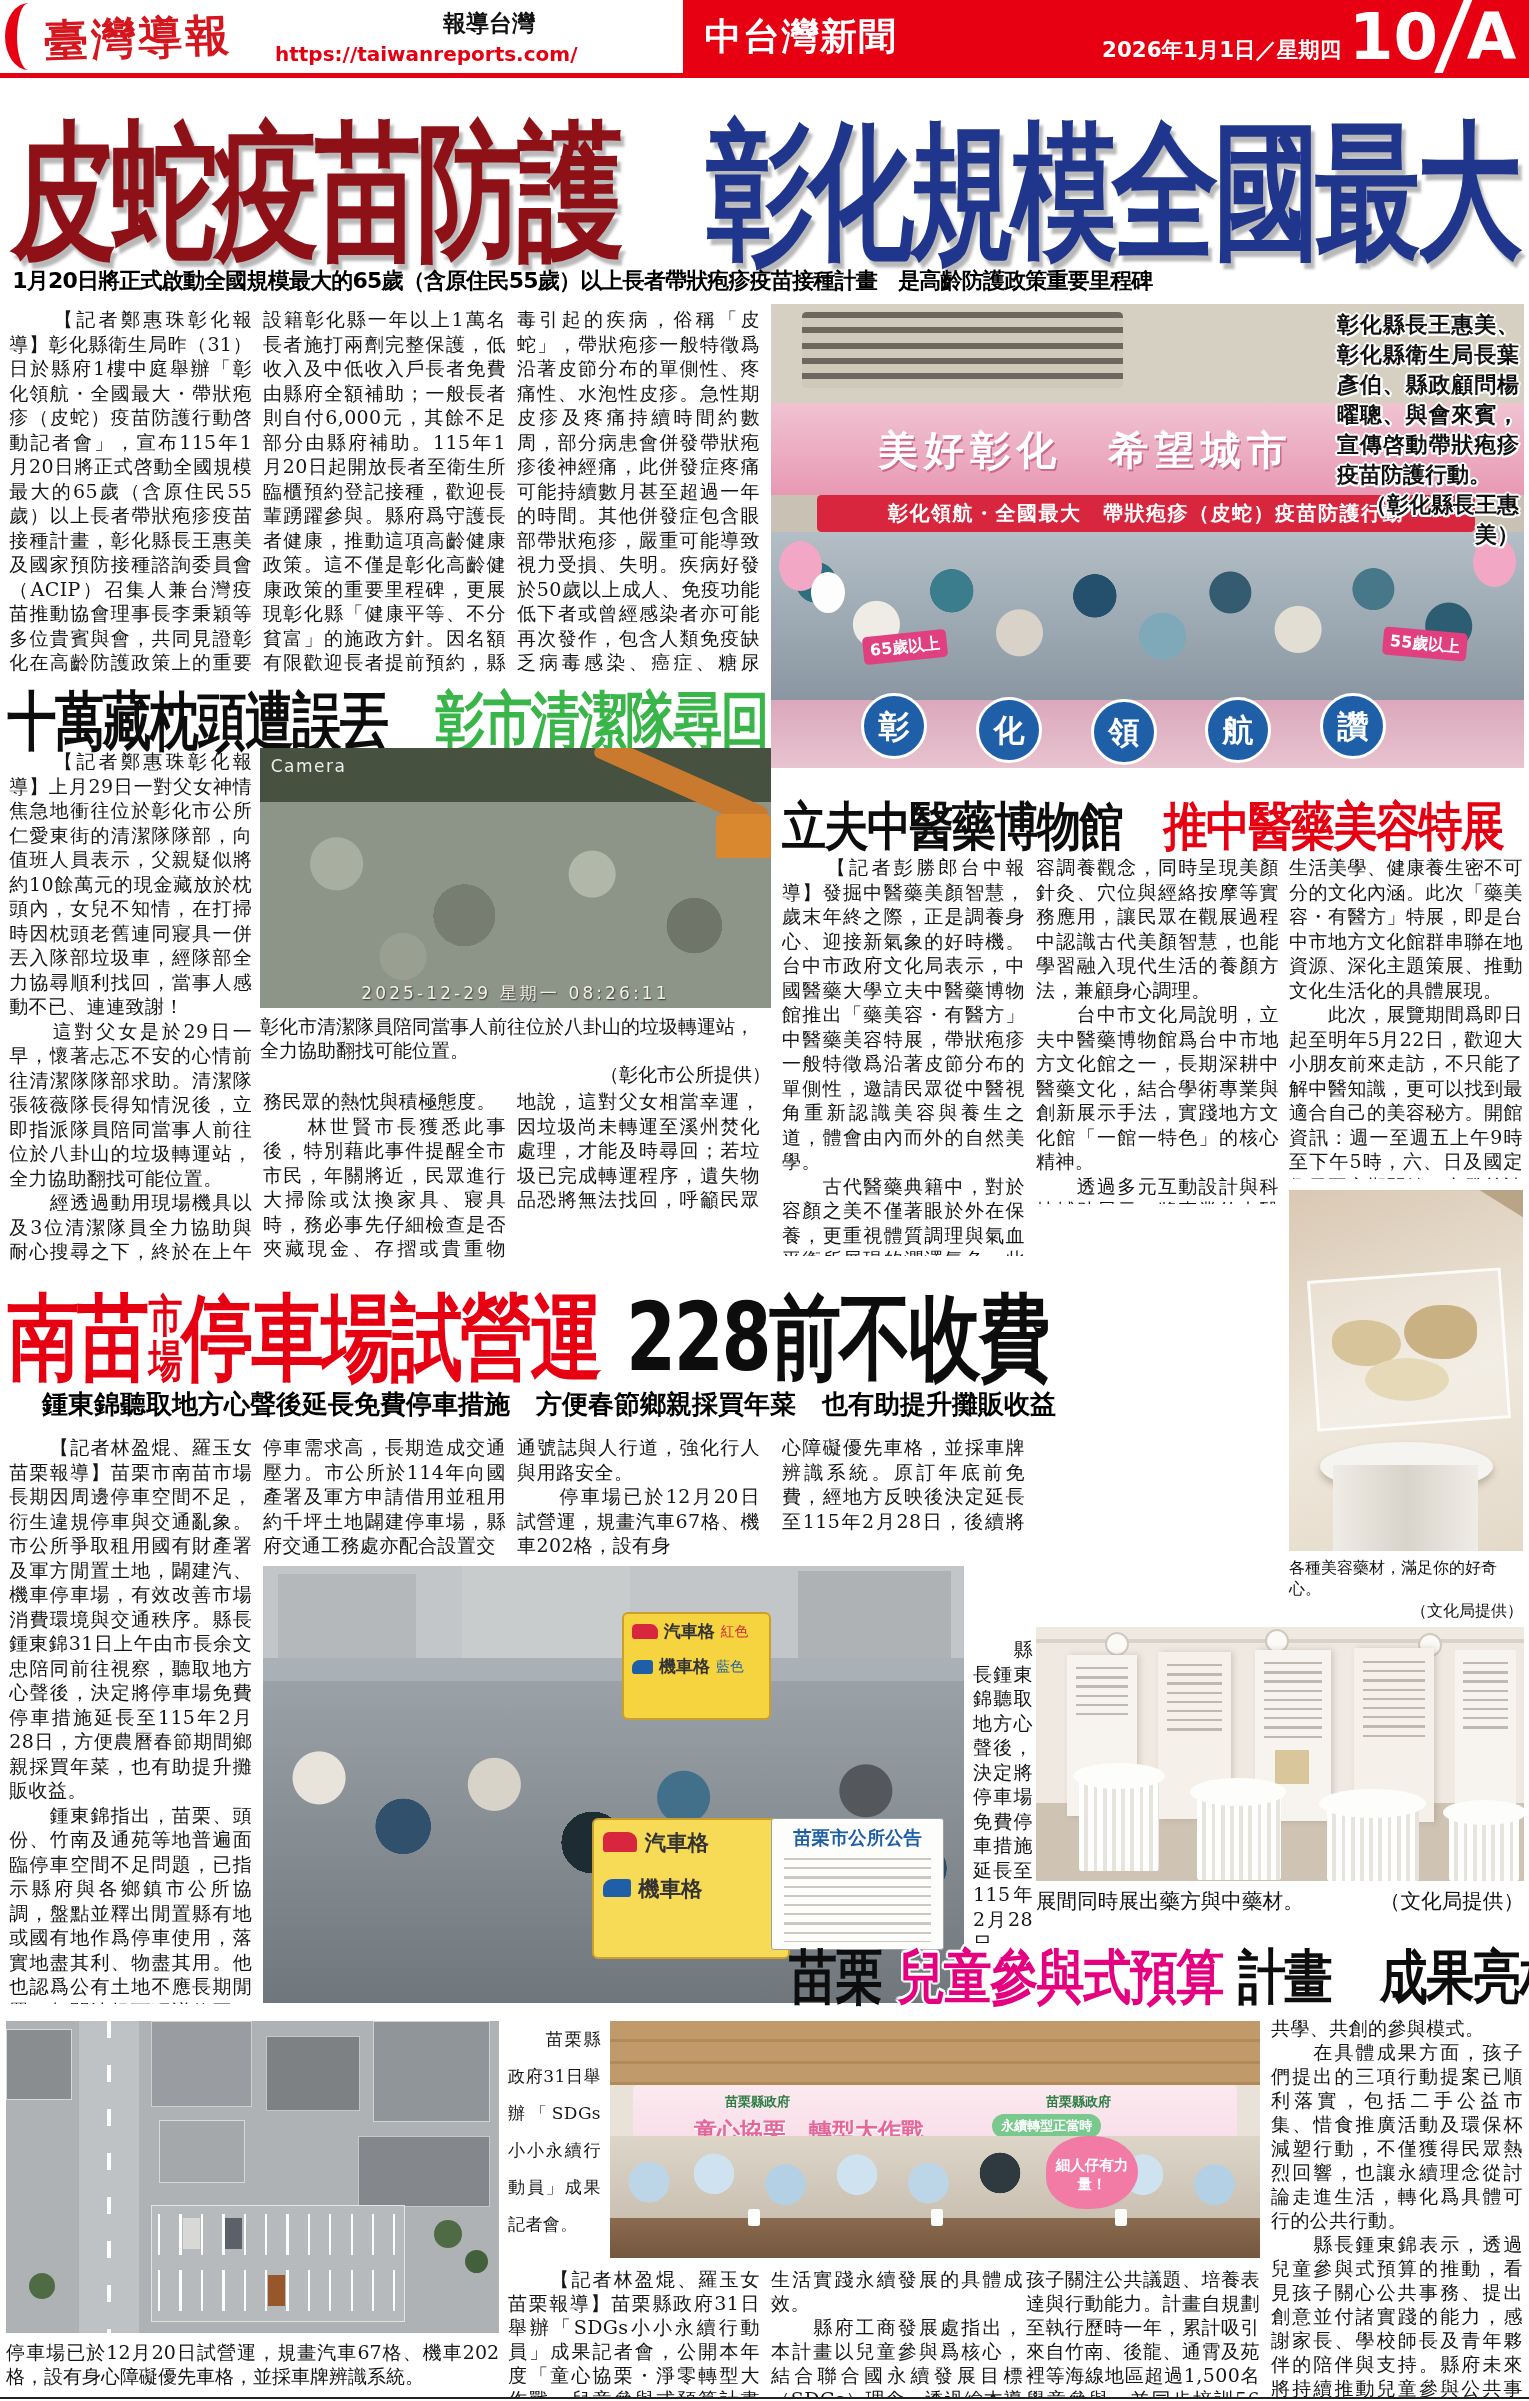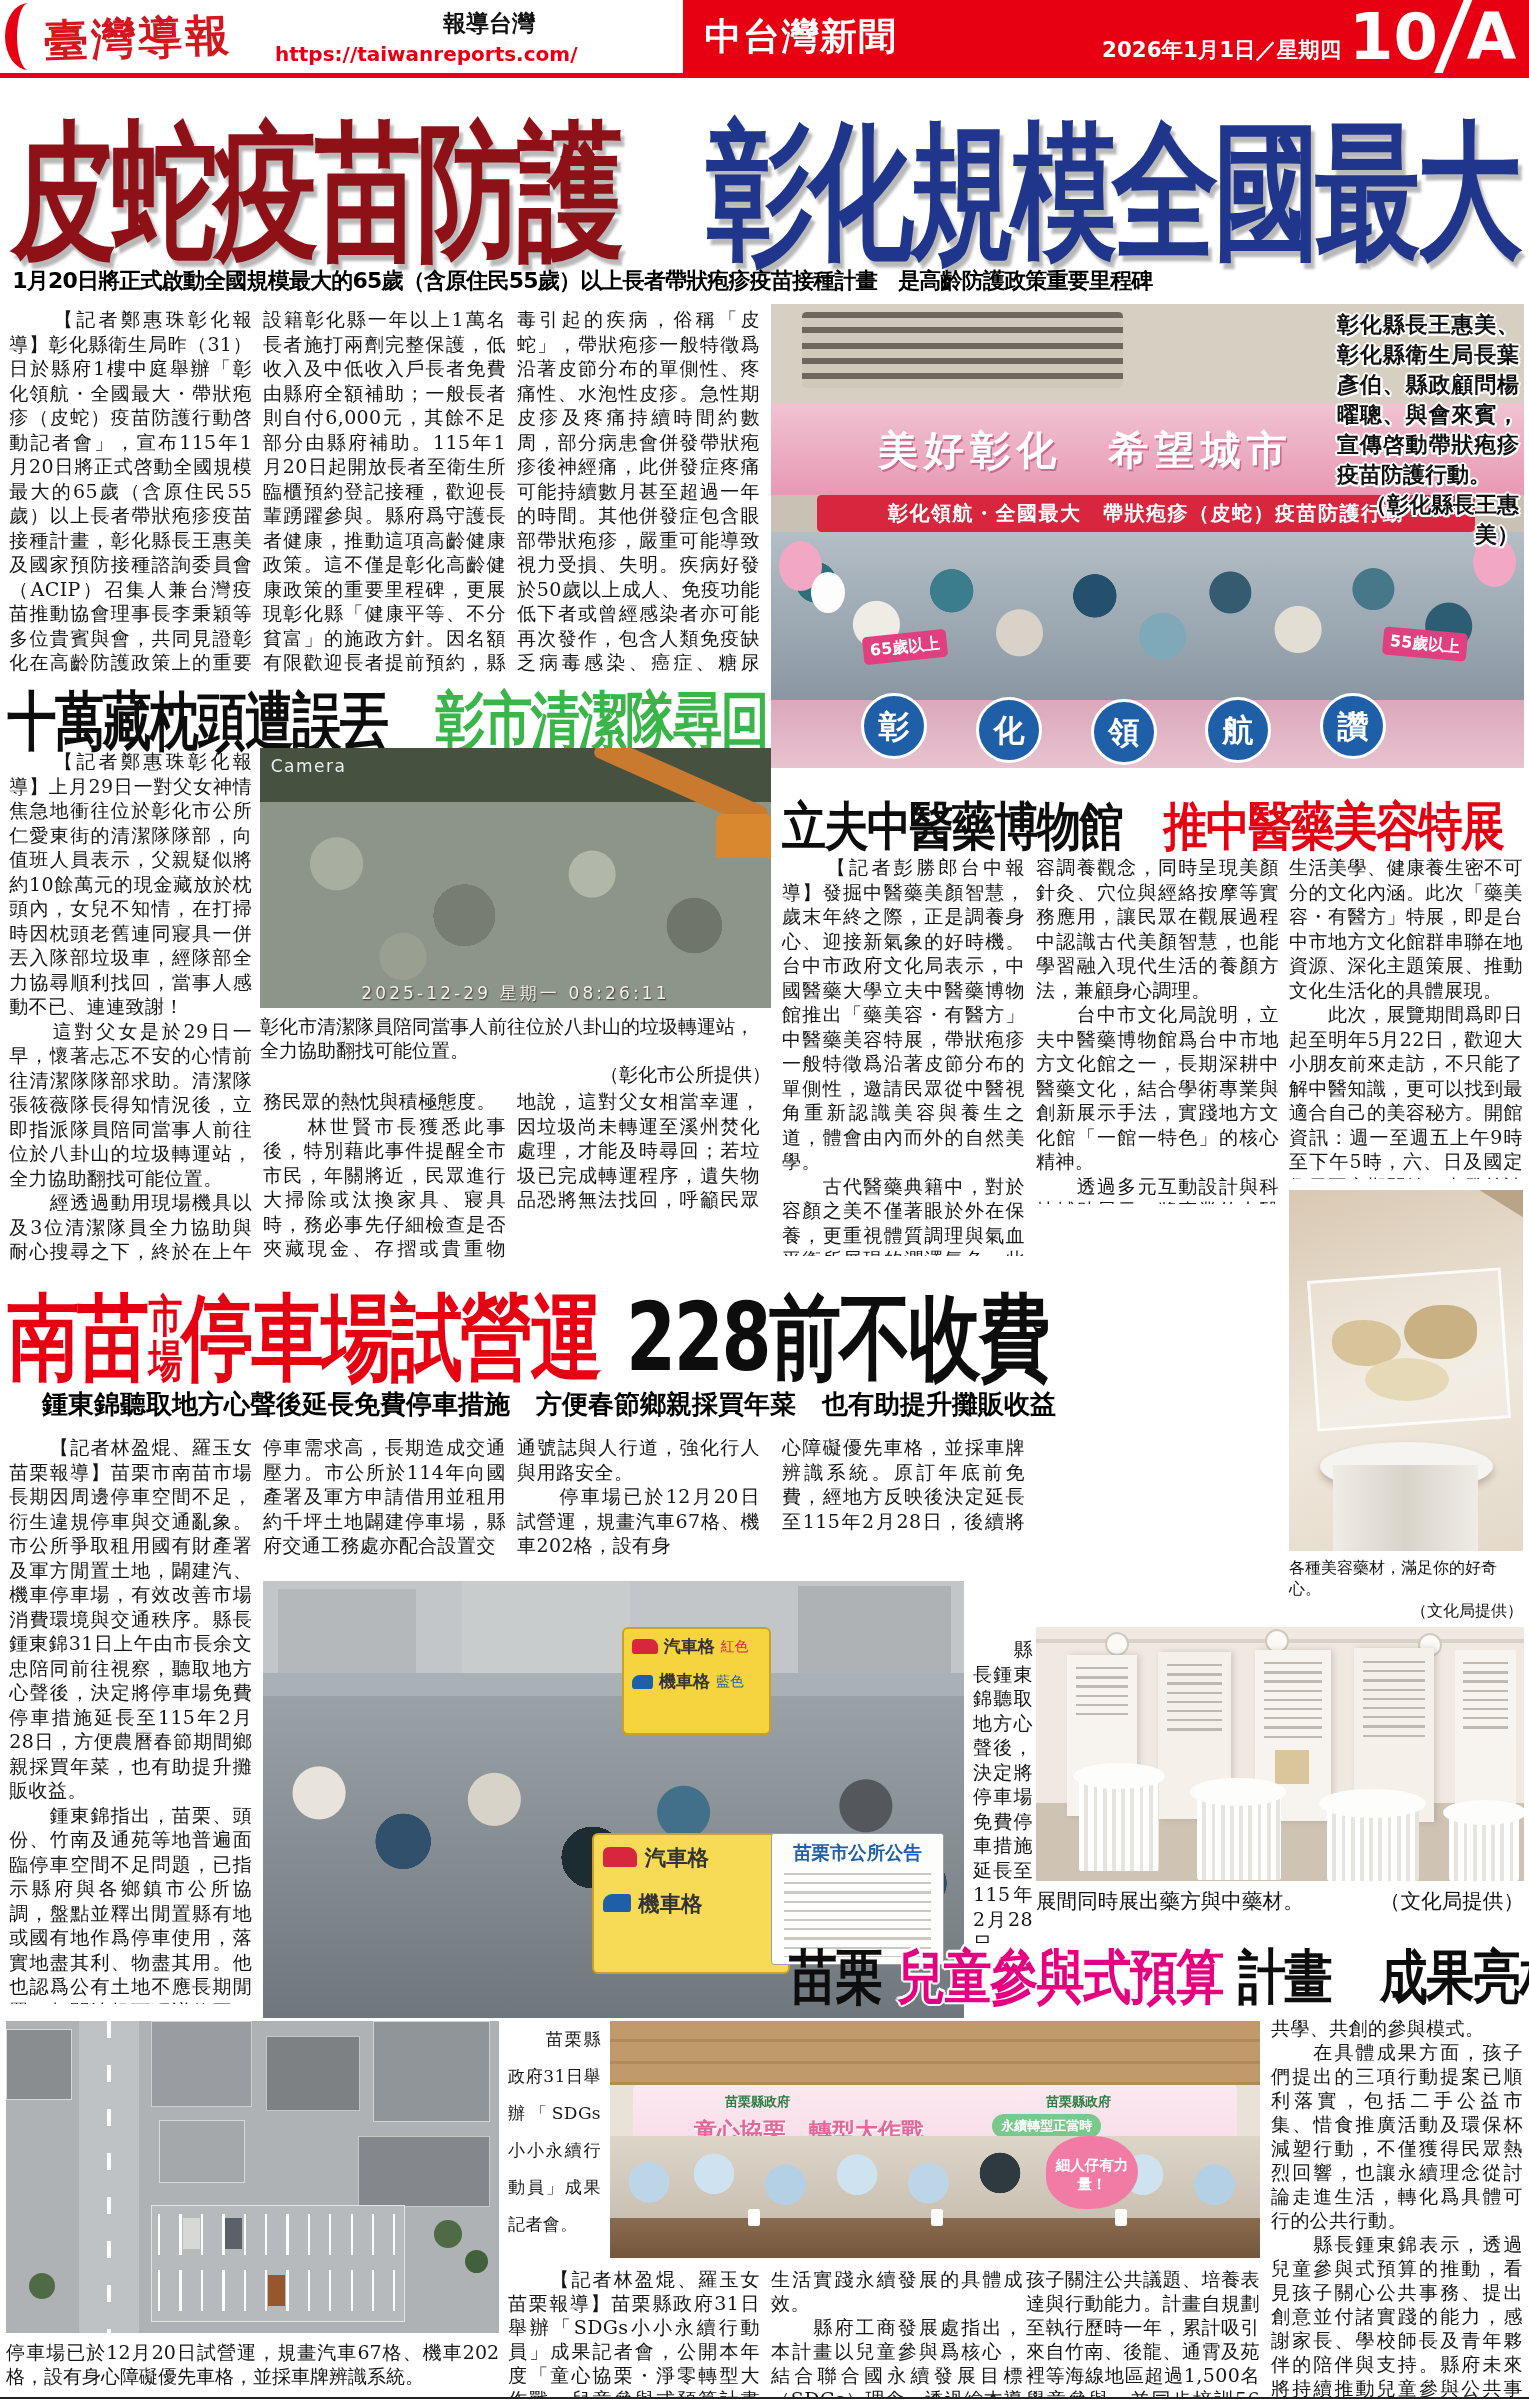--- a/index.html
+++ b/index.html
@@ -186,21 +186,21 @@
   <div class="abs sans" style="left:42px;top:1387px;width:987px;font-size:26px;font-weight:900;white-space:nowrap;color:#000;">鍾東錦聽取地方心聲後延長免費停車措施　方便春節鄉親採買年菜　也有助提升攤販收益</div>
 
   <div class="abs body-col" style="left:9.2px;top:1435px;width:243px;height:569px;">　　【記者林盈焜、羅玉女苗栗報導】苗栗市南苗市場長期因周邊停車空間不足，衍生違規停車與交通亂象。市公所爭取租用國有財產署及軍方閒置土地，闢建汽、機車停車場，有效改善市場消費環境與交通秩序。縣長鍾東錦31日上午由市長余文忠陪同前往視察，聽取地方心聲後，決定將停車場免費停車措施延長至115年2月28日，方便農曆春節期間鄉親採買年菜，也有助提升攤販收益。
 　　鍾東錦指出，苗栗、頭份、竹南及通苑等地普遍面臨停車空間不足問題，已指示縣府與各鄉鎮市公所協調，盤點並釋出閒置縣有地或國有地作爲停車使用，落實地盡其利、物盡其用。他也認爲公有土地不應長期閒置，相關法規可研議修正，避免引發「只准州官放火、不准百姓點燈」的質疑。
 　　余文忠表示，南苗市場爲全市規模最大的傳統早市，因攤販集中與</div>
   <div class="abs body-col" style="left:263px;top:1435px;width:243px;height:125px;">停車需求高，長期造成交通壓力。市公所於114年向國產署及軍方申請借用並租用約千坪土地闢建停車場，縣府交通工務處亦配合設置交</div>
   <div class="abs body-col" style="left:517px;top:1435px;width:243px;height:125px;">通號誌與人行道，強化行人與用路安全。
 　　停車場已於12月20日試營運，規畫汽車67格、機車202格，設有身</div>
   <div class="abs body-col" style="left:782px;top:1435px;width:243px;height:101px;">心障礙優先車格，並採車牌辨識系統。原訂年底前免費，經地方反映後決定延長至115年2月28日，後續將視營運情形滾動檢討。</div>
 
-  <div class="photo" style="left:263px;top:1566px;width:701px;height:437px;background:linear-gradient(180deg,#c2c6c9 0 92px,#aab1b6 92px 199px,#888f95 199px 100%);margin-top:15px;">
+  <div class="photo" style="left:263px;top:1566px;width:701px;height:437px;background:linear-gradient(180deg,#c2c6c9 0 92px,#aab1b6 92px 199px,#888f95 199px 100%);">
     <div class="abs" style="left:15.3px;top:7.6px;width:138px;height:84px;background:#b4b8bb;"></div>
     <div class="abs" style="left:199px;top:0;width:168px;height:92px;background:#c8cccd;"></div>
     <div class="abs" style="left:535px;top:4.6px;width:153px;height:87px;background:#aeb2b5;"></div>
     <div class="abs" style="left:0;top:115px;width:701px;height:323px;background:
          radial-gradient(circle at 8% 30%,#e8e4dc 0 26px,transparent 27px),
          radial-gradient(circle at 20% 45%,#31506b 0 27.5px,transparent 28px),
          radial-gradient(circle at 33% 32%,#d8d3c8 0 26px,transparent 27px),
          radial-gradient(circle at 47% 50%,#1d2b33 0 31px,transparent 31px),
          radial-gradient(circle at 60% 36%,#42708a 0 26px,transparent 27px),
          radial-gradient(circle at 72% 52%,#e2ded4 0 27.5px,transparent 28px),

